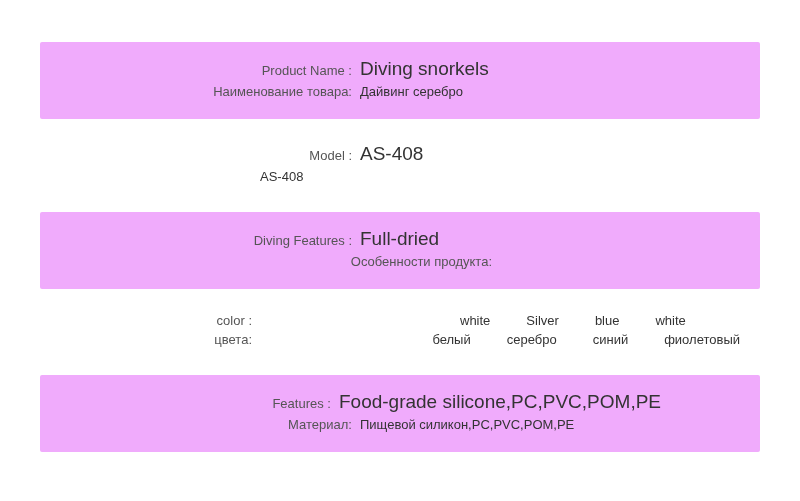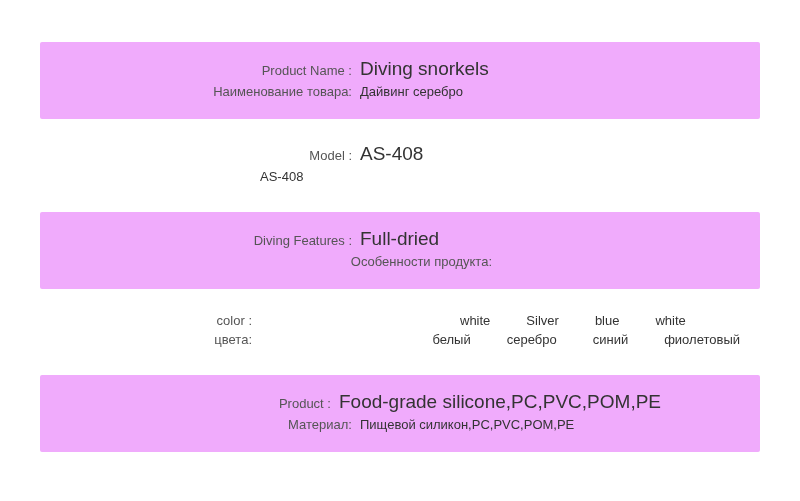--- a/index.html
+++ b/index.html
@@ -141,20 +141,20 @@
       <span class="color-value">белый</span>
       <span class="color-value">серебро</span>
       <span class="color-value">синий</span>
       <span class="color-value">фиолетовый</span>
     </div>
   </div>
 </div>
 
 <div class="section section-shaded">
   <div class="row">
-    <span class="label-en">Product :</span>
+    <span class="label-en">Features :</span>
     <span class="value-en">Food-grade silicone,PC,PVC,POM,PE</span>
   </div>
   <div class="row">
     <span class="label-en">Материал:</span>
     <span class="value-ru">Пищевой силикон,PC,PVC,POM,PE</span>
   </div>
 </div>
 
 </body></html>

